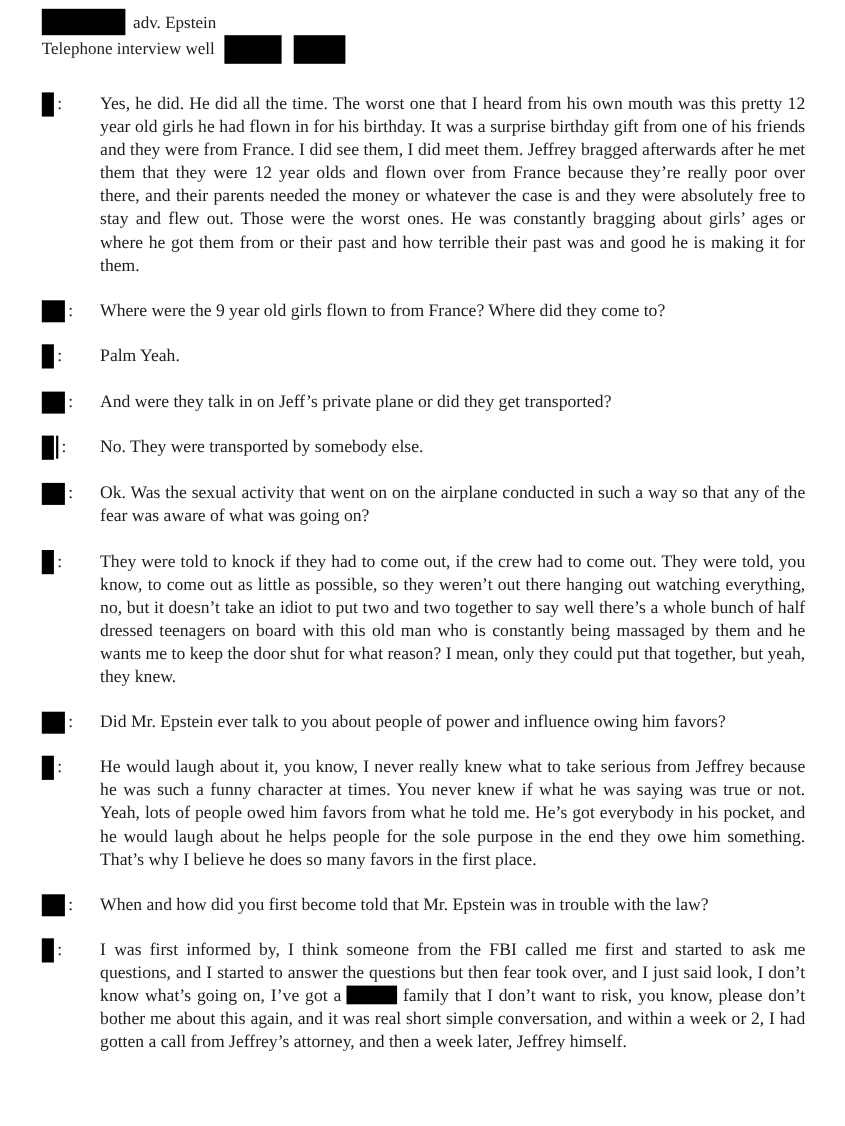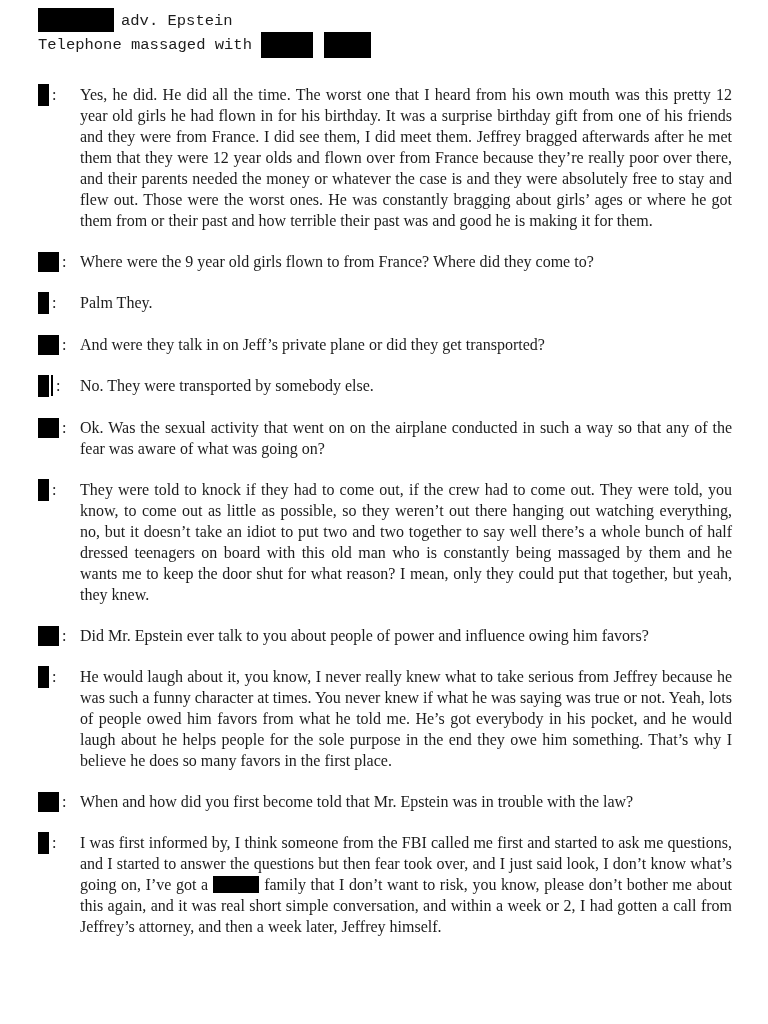--- a/index.html
+++ b/index.html
@@ -21,21 +21,21 @@
   .redact {
     background: #000000;
     display: inline-block;
   }
   
   .doc-header {
     font-size: 15.5px;
     line-height: 22px;
     margin-bottom: 24px;
   }
-  .h-line { white-space: nowrap; font-family: Liberation Mono, monospace; }
+  .h-line { white-space: nowrap; }
   .h1-box { width: 76px; height: 24px; vertical-align: -7px; }
   .h1-text { margin-left: 7px; }
   .h2-box-a { width: 52px; height: 26px; vertical-align: -9px; margin-left: 9px; }
   .h2-box-b { width: 47px; height: 26px; vertical-align: -9px; margin-left: 11px; }
   
   .row {
     display: flex;
     margin-top: 20px;
     font-size: 16px;
     line-height: 21px;
@@ -51,41 +51,42 @@
   .mark.narrow { width: 11px; height: 22px; }
   .mark.wide   { width: 21px; height: 20px; margin-top: 1px; }
   .bar {
     width: 2px; height: 21px; background: #000;
     display: inline-block; margin-left: 2px;
   }
   .colon { margin-left: 3px; }
   .utterance {
     flex: 1 1 auto;
     text-align: justify;
+    margin-left: 11px;
   }
   .inline-redact {
     width: 46px;
     height: 17px;
     background: #000;
     display: inline-block;
     vertical-align: -3px;
     margin: 0 5px 0 5px;
   }
 </style>
 </head>
 <body>
 
 <div class="page">
 
   <div class="doc-header">
     <div class="h-line">
       <span class="redact h1-box"></span><span class="h1-text">adv. Epstein</span>
     </div>
     <div class="h-line">
-      <span>Telephone massaged with</span><span class="redact h2-box-a"></span><span class="redact h2-box-b"></span>
+      <span>Telephone interview well</span><span class="redact h2-box-a"></span><span class="redact h2-box-b"></span>
     </div>
   </div>
 
   <div class="transcript">
 
     <div class="row first">
       <div class="speaker">
         <span class="mark narrow"></span>
         <span class="colon">:</span>
       </div>
@@ -98,21 +99,21 @@
         <span class="colon">:</span>
       </div>
       <div class="utterance">Where were the 9 year old girls flown to from France?  Where did they come to?</div>
     </div>
 
     <div class="row">
       <div class="speaker">
         <span class="mark narrow"></span>
         <span class="colon">:</span>
       </div>
-      <div class="utterance">Palm They.</div>
+      <div class="utterance">Palm Yeah.</div>
     </div>
 
     <div class="row">
       <div class="speaker">
         <span class="mark wide"></span>
         <span class="colon">:</span>
       </div>
       <div class="utterance">And were they talk in on Jeff’s private plane or did they get transported?</div>
     </div>
 

